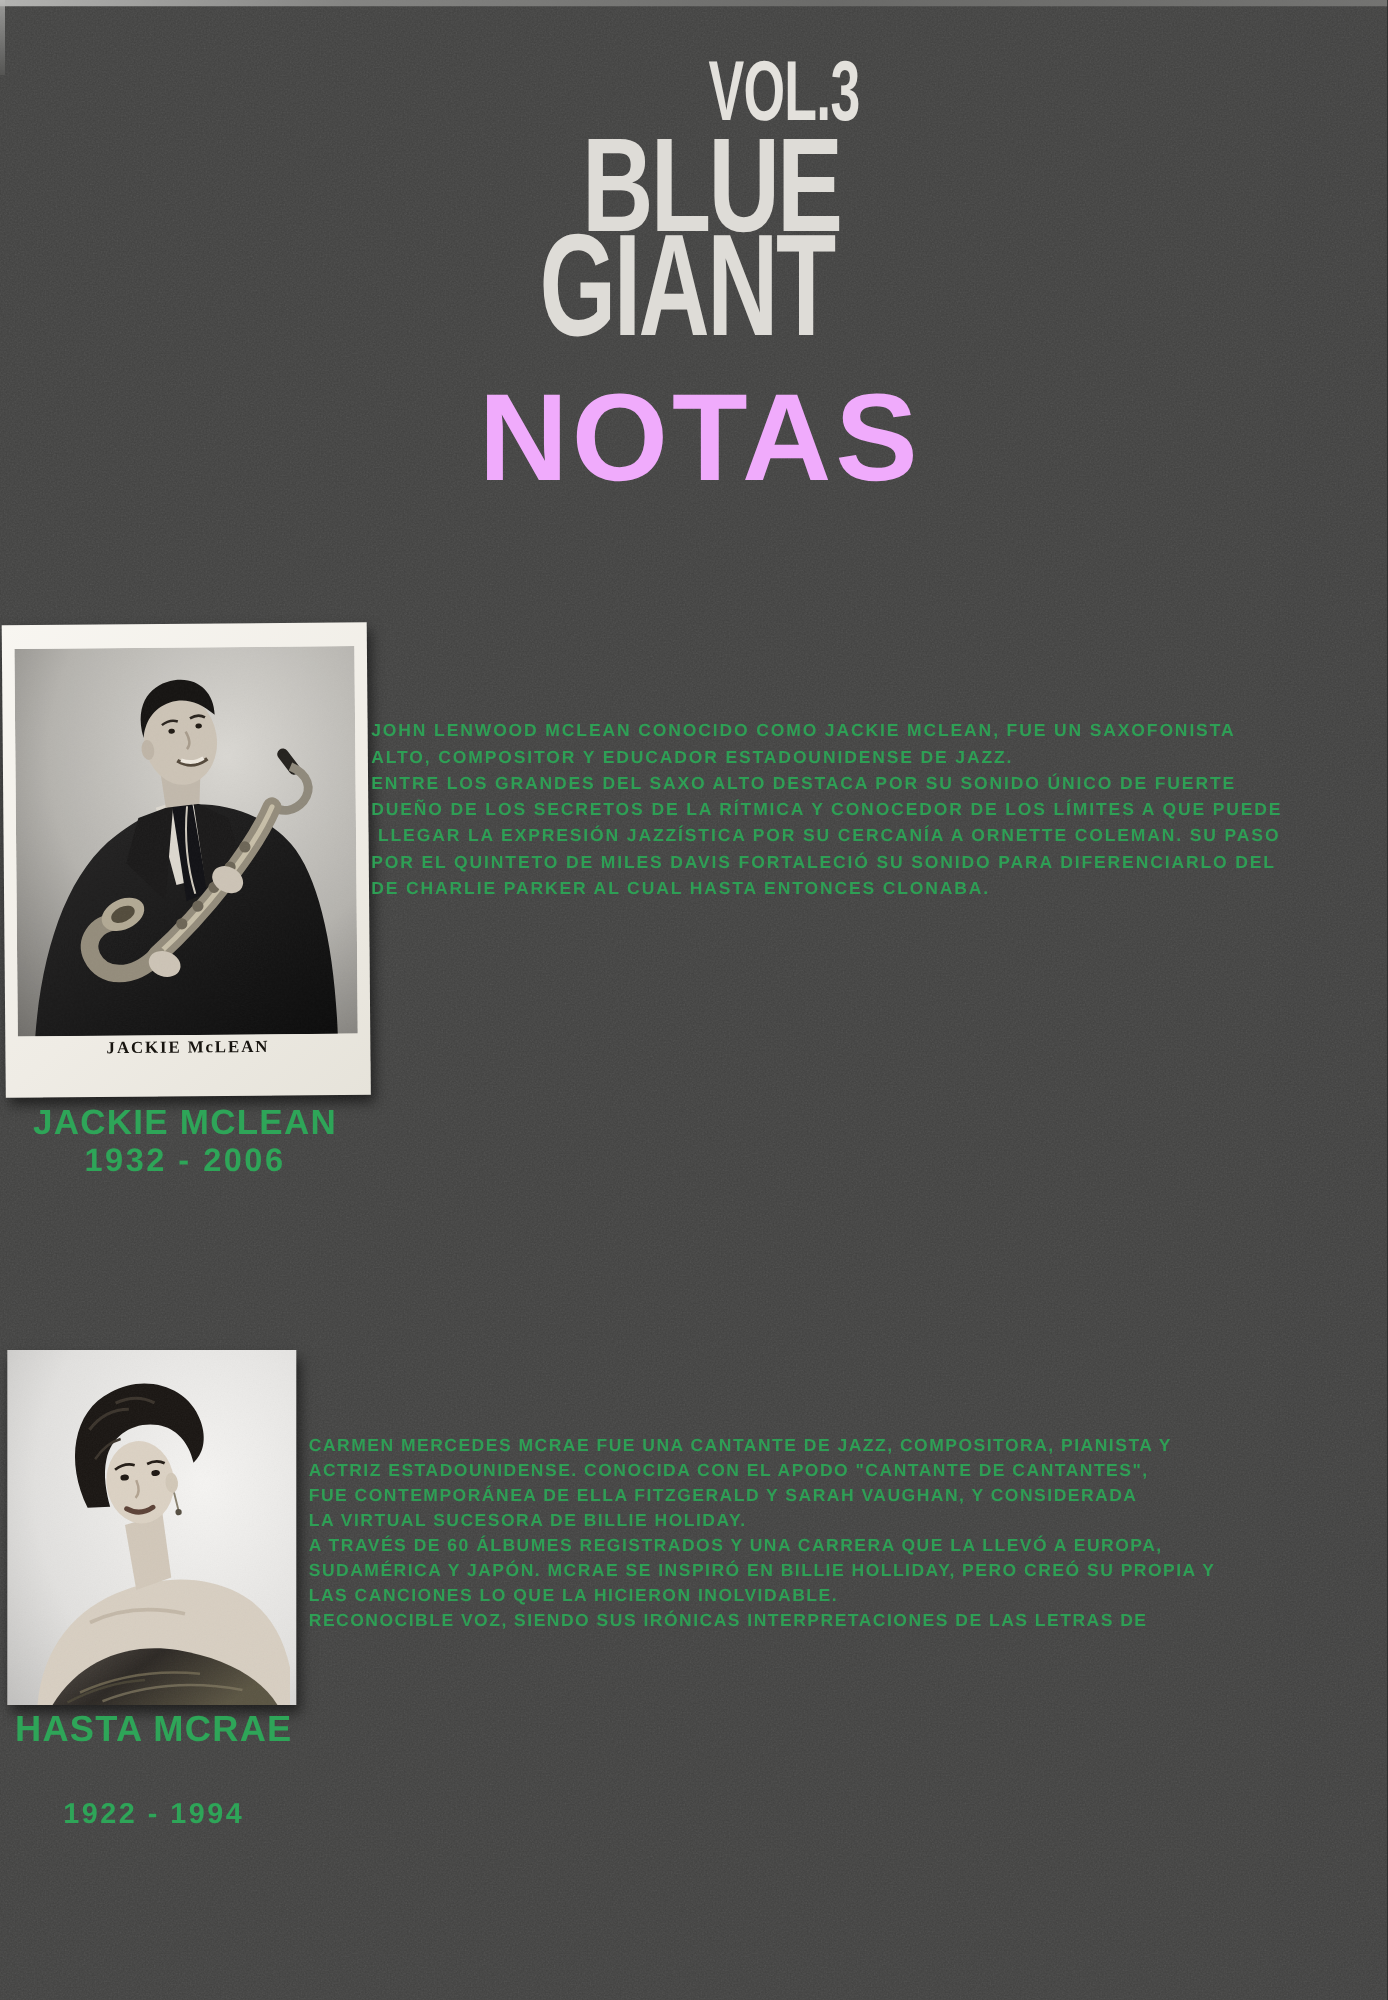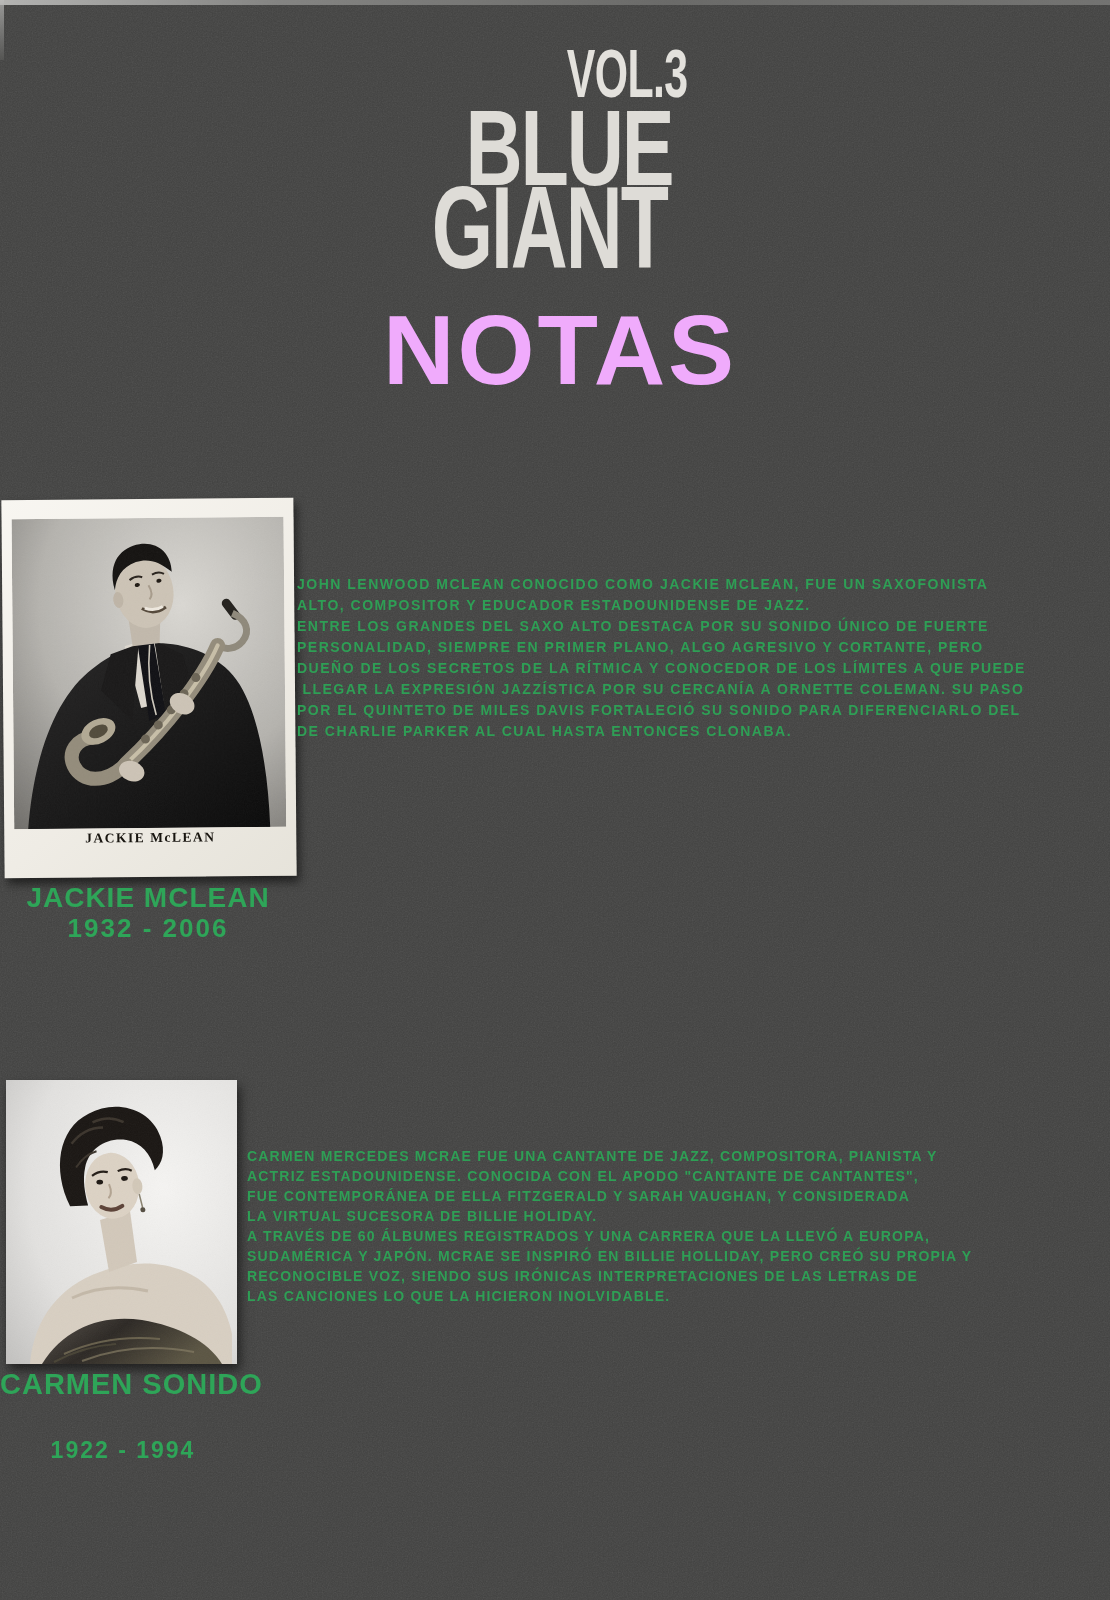--- a/index.html
+++ b/index.html
@@ -161,21 +161,20 @@
     <figcaption class="photo-caption">JACKIE McLEAN</figcaption>
   </figure>
 
   <h2 class="artist-name name-jackie">JACKIE MCLEAN</h2>
   <div class="artist-years years-jackie">1932 - 2006</div>
 
   <div class="bio bio-jackie">
     <div>JOHN LENWOOD MCLEAN CONOCIDO COMO JACKIE MCLEAN, FUE UN SAXOFONISTA</div>
     <div>ALTO, COMPOSITOR Y EDUCADOR ESTADOUNIDENSE DE JAZZ.</div>
     <div>ENTRE LOS GRANDES DEL SAXO ALTO DESTACA POR SU SONIDO ÚNICO DE FUERTE</div>
-    <div>PERSONALIDAD, SIEMPRE EN PRIMER PLANO, ALGO AGRESIVO Y CORTANTE, PERO</div>
     <div>DUEÑO DE LOS SECRETOS DE LA RÍTMICA Y CONOCEDOR DE LOS LÍMITES A QUE PUEDE</div>
     <div> LLEGAR LA EXPRESIÓN JAZZÍSTICA POR SU CERCANÍA A ORNETTE COLEMAN. SU PASO</div>
     <div>POR EL QUINTETO DE MILES DAVIS FORTALECIÓ SU SONIDO PARA DIFERENCIARLO DEL</div>
     <div>DE CHARLIE PARKER AL CUAL HASTA ENTONCES CLONABA.</div>
   </div>
 
   <figure class="photo-frame photo-carmen">
     <svg width="231" height="284" viewBox="0 0 231 284">
       <defs>
         <radialGradient id="cbg" cx="68%" cy="38%" r="90%">
@@ -218,27 +217,27 @@
         <path d="M103,104 q3,10 -2,14" stroke="#b2a391" stroke-width="2" fill="none"></path>
         <path d="M93,126 q10,7 21,1" stroke="#5c4237" stroke-width="4" fill="none" stroke-linecap="round"></path>
         <ellipse cx="131" cy="109" rx="5" ry="8" fill="#d2c8b8"></ellipse>
         <line x1="132" y1="117" x2="134" y2="131" stroke="#88816f" stroke-width="1.5"></line>
         <circle cx="134" cy="133" r="2.5" fill="#554e42"></circle>
       </g>
       <rect width="231" height="284" filter="url(#cgrain)" opacity="0.05"></rect>
     </svg>
   </figure>
 
-  <h2 class="artist-name name-carmen">CARMEN SONIDO</h2>
+  <h2 class="artist-name name-carmen">HASTA MCRAE</h2>
   <div class="artist-years years-carmen">1922 - 1994</div>
 
   <div class="bio bio-carmen">
     <div>CARMEN MERCEDES MCRAE FUE UNA CANTANTE DE JAZZ, COMPOSITORA, PIANISTA Y</div>
     <div>ACTRIZ ESTADOUNIDENSE. CONOCIDA CON EL APODO "CANTANTE DE CANTANTES",</div>
     <div>FUE CONTEMPORÁNEA DE ELLA FITZGERALD Y SARAH VAUGHAN, Y CONSIDERADA</div>
     <div>LA VIRTUAL SUCESORA DE BILLIE HOLIDAY.</div>
     <div>A TRAVÉS DE 60 ÁLBUMES REGISTRADOS Y UNA CARRERA QUE LA LLEVÓ A EUROPA,</div>
     <div>SUDAMÉRICA Y JAPÓN. MCRAE SE INSPIRÓ EN BILLIE HOLLIDAY, PERO CREÓ SU PROPIA Y</div>
+    <div>LAS CANCIONES LO QUE LA HICIERON INOLVIDABLE.</div>
     <div>RECONOCIBLE VOZ, SIENDO SUS IRÓNICAS INTERPRETACIONES DE LAS LETRAS DE</div>
-    <div>LAS CANCIONES LO QUE LA HICIERON INOLVIDABLE.</div>
   </div>
 
 </div>
 
 </body></html>

